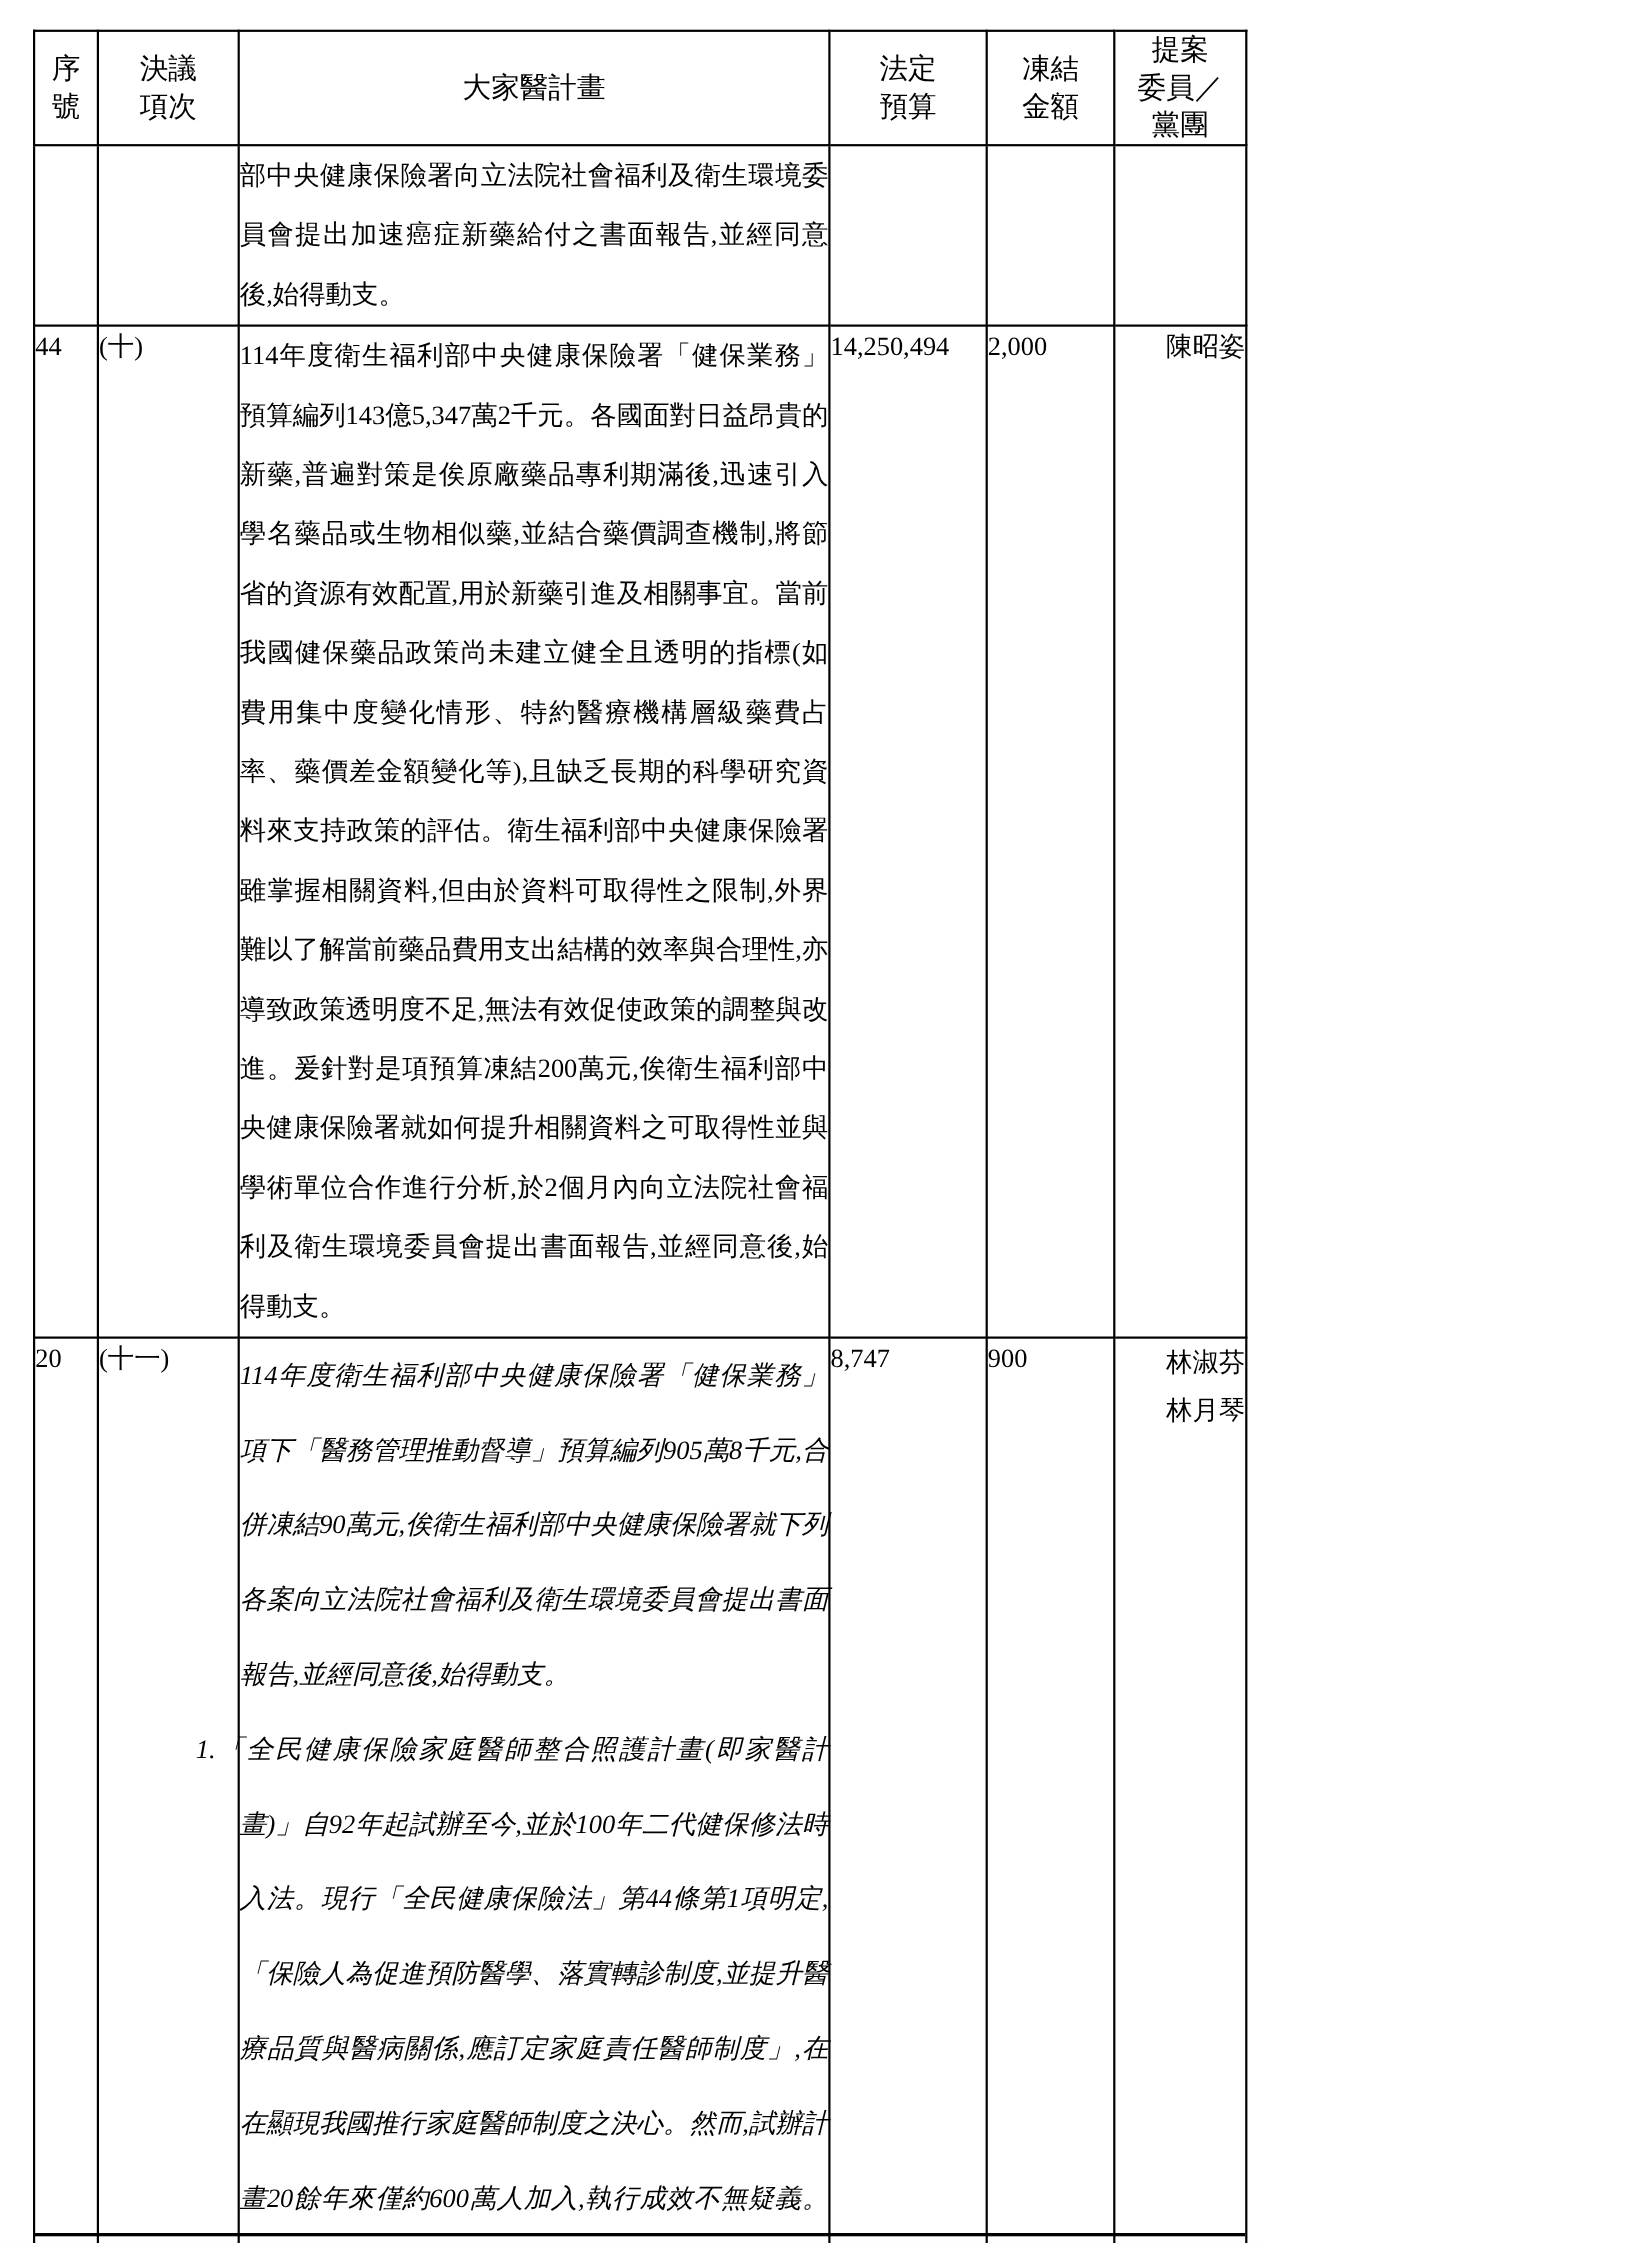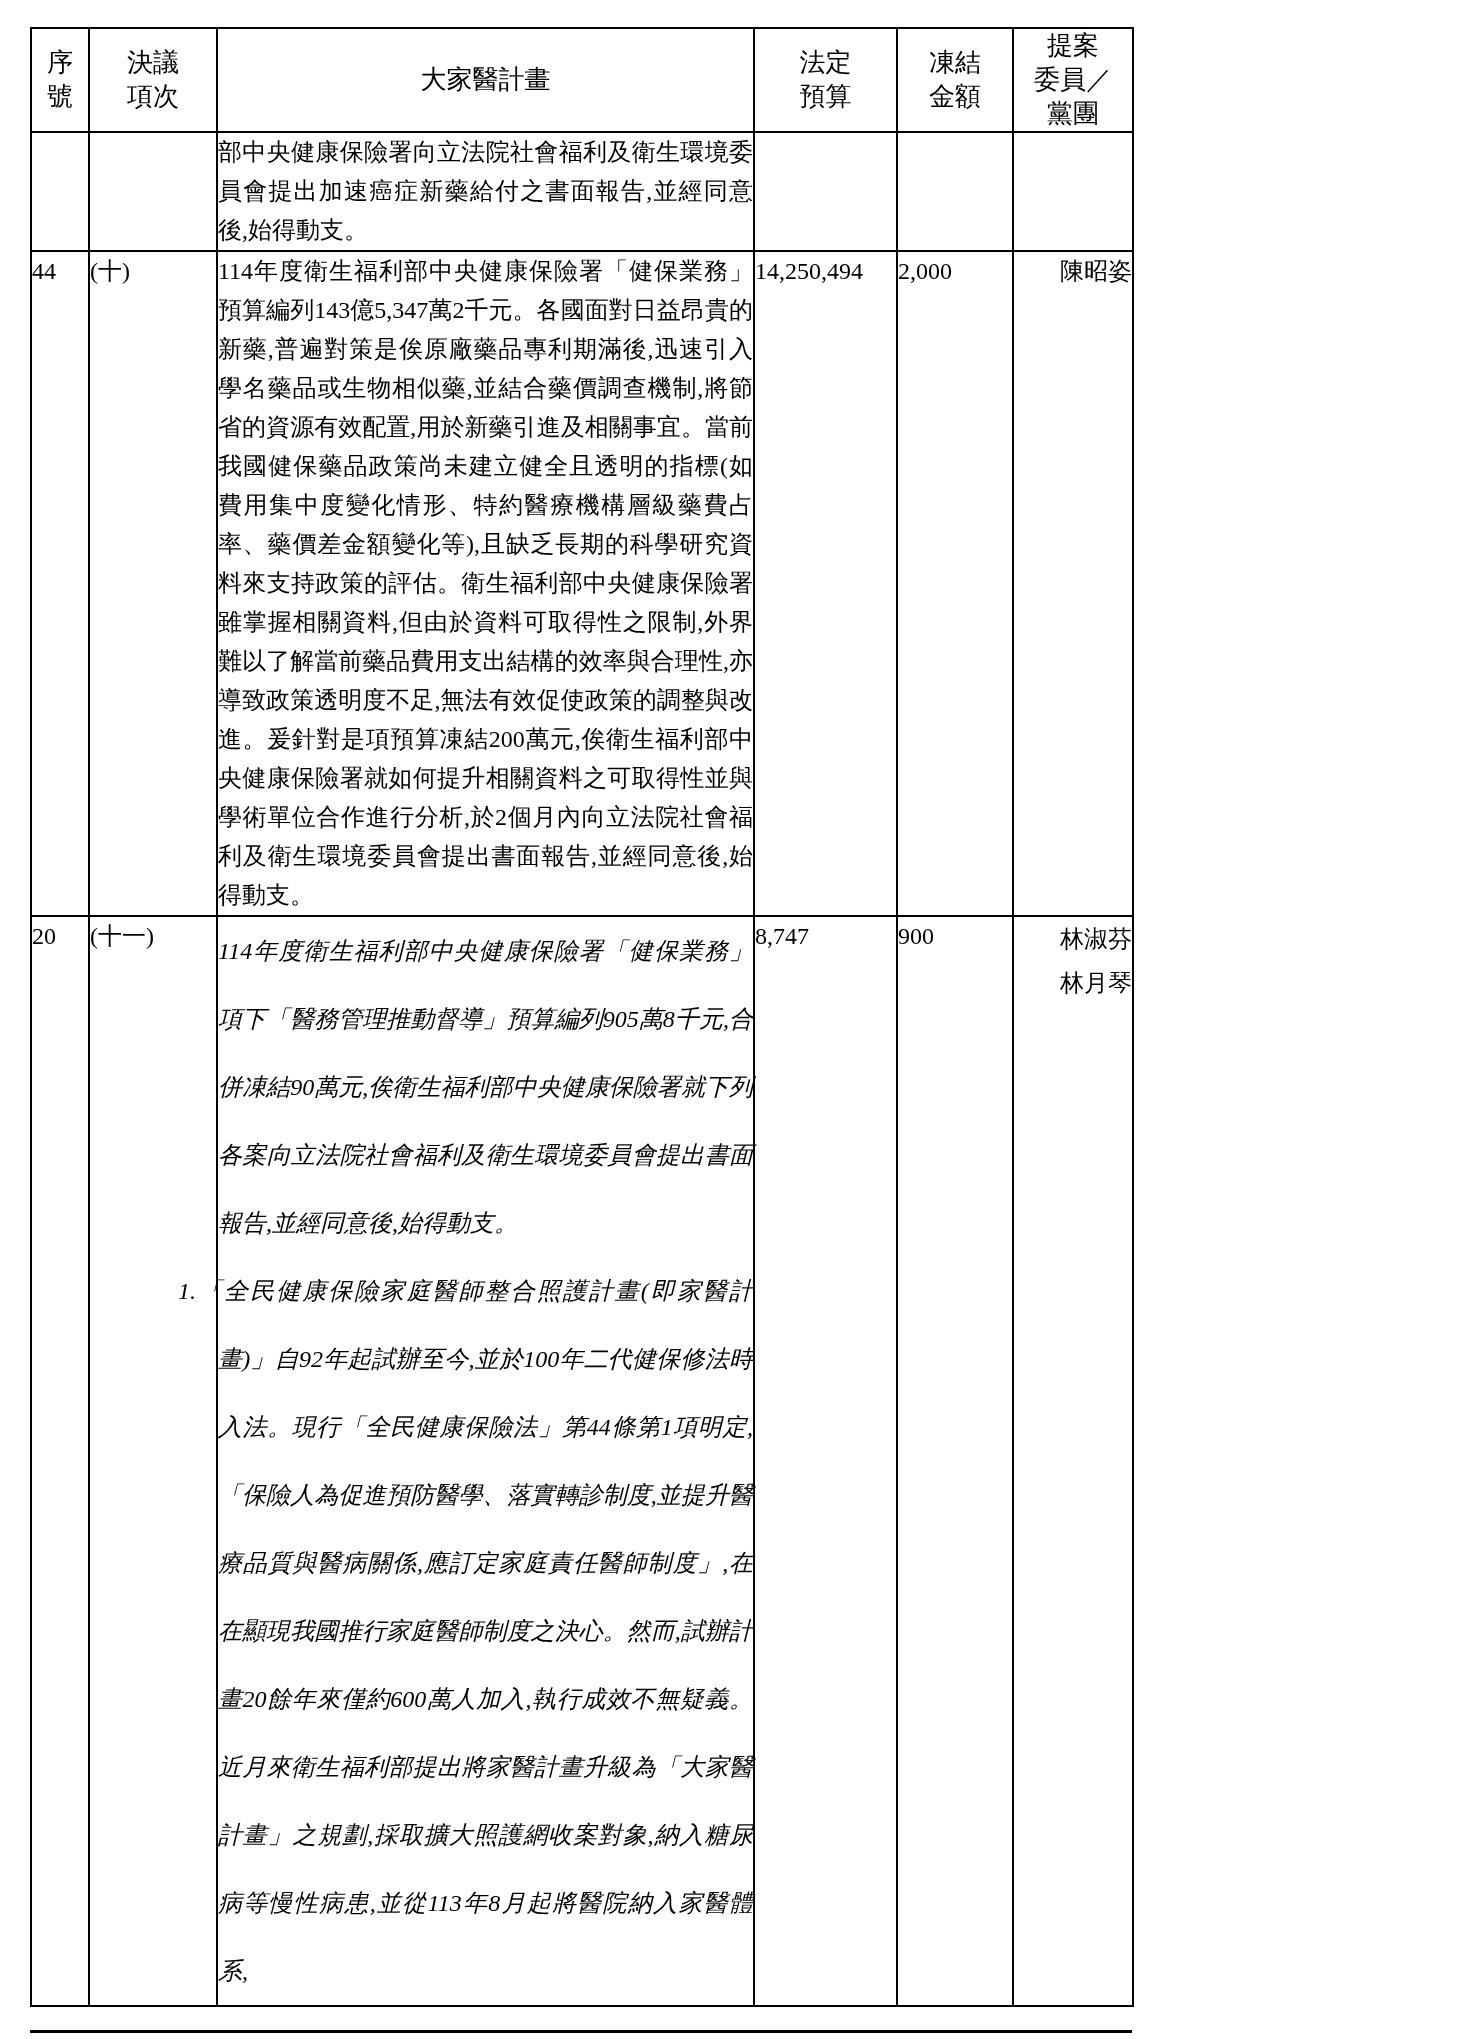--- a/index.html
+++ b/index.html
@@ -38,21 +38,21 @@
     vertical-align: top;
     font-size: 24px;
   }
   .c-serial, .c-item {
     text-align: left;
     padding-top: 8px;
     line-height: 39px;
   }
   .c-content {
     padding: 7px 7px 6px 7px;
-    line-height: 39px;
+    line-height: 54px;
     text-align: justify;
     word-break: break-all;
   }
   .c-num {
     text-align: left;
     padding: 9px 14px 0 4px;
     font-size: 25px;
     line-height: 39px;
   }
   .c-proposer {

